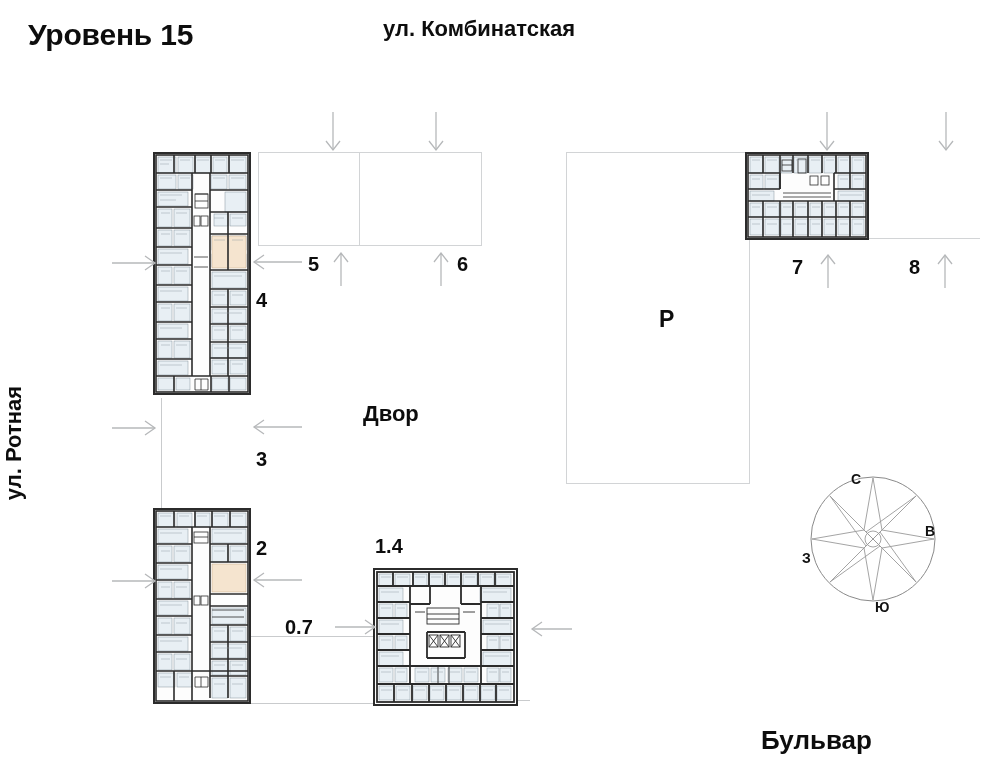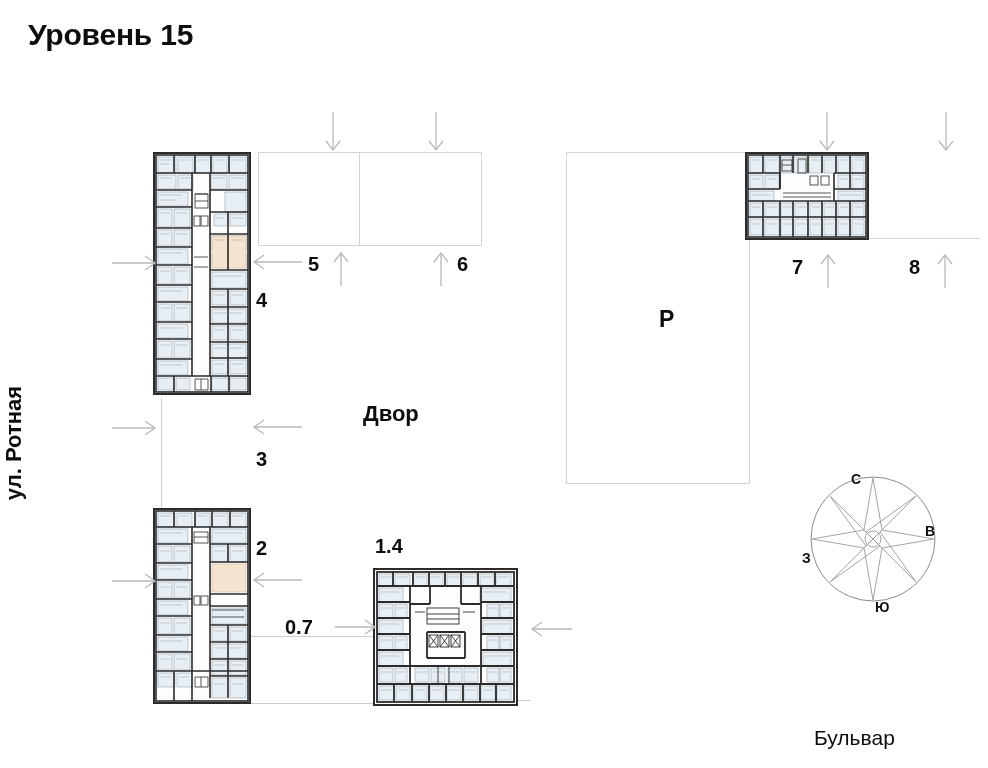--- a/index.html
+++ b/index.html
@@ -32,22 +32,22 @@
     left: 383px; top: 18px;
     font-size: 22px; font-weight: 700;
   }
   .street-left {
     left: -43px; top: 432px;
     font-size: 22px; font-weight: 700;
     transform: rotate(-90deg);
     transform-origin: center center;
   }
   .street-bottom {
-    left: 814px; top: 727px;
-    font-size: 21px; font-weight: 400;
+    left: 761px; top: 727px;
+    font-size: 26px; font-weight: 700;
   }
   .yard {
     left: 363px; top: 403px;
     font-size: 22px; font-weight: 700; text-align: center;
   }
   .parking-letter {
     left: 659px; top: 308px;
     font-size: 23px; font-weight: 700;
   }
   .num {
@@ -90,20 +90,21 @@
   
   .arrow { position: absolute; }
 </style>
 </head>
 <body>
 
 <div id="stage">
 
   <div class="label title-level">Уровень 15</div>
 
+  <div class="label street-top">ул. Комбинатская</div>
 
   <div class="label street-left">ул. Ротная</div>
 
   <div class="label street-bottom">Бульвар</div>
 
   <div class="label yard">Двор</div>
 
   <div class="outline-block" style="left:258px; top:152px; width:224px; height:94px;"></div>
   <div class="divider-v" style="left:359px; top:153px; height:92px;"></div>
 

